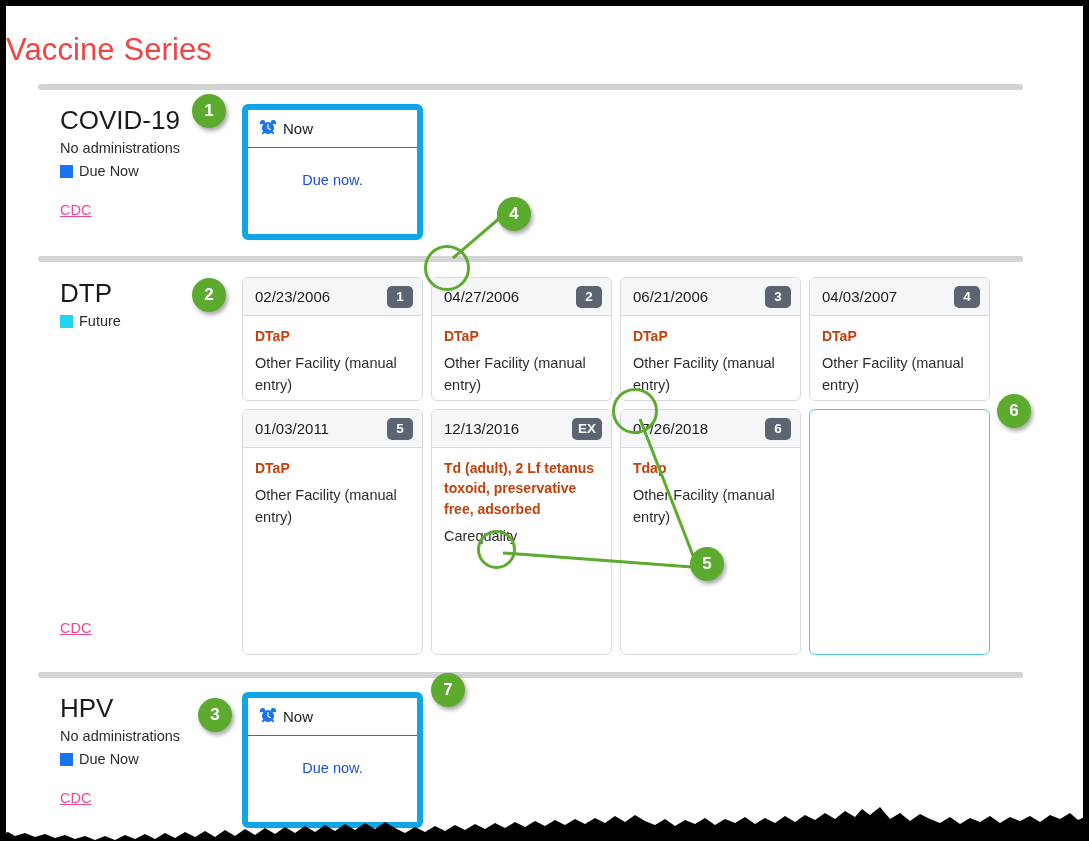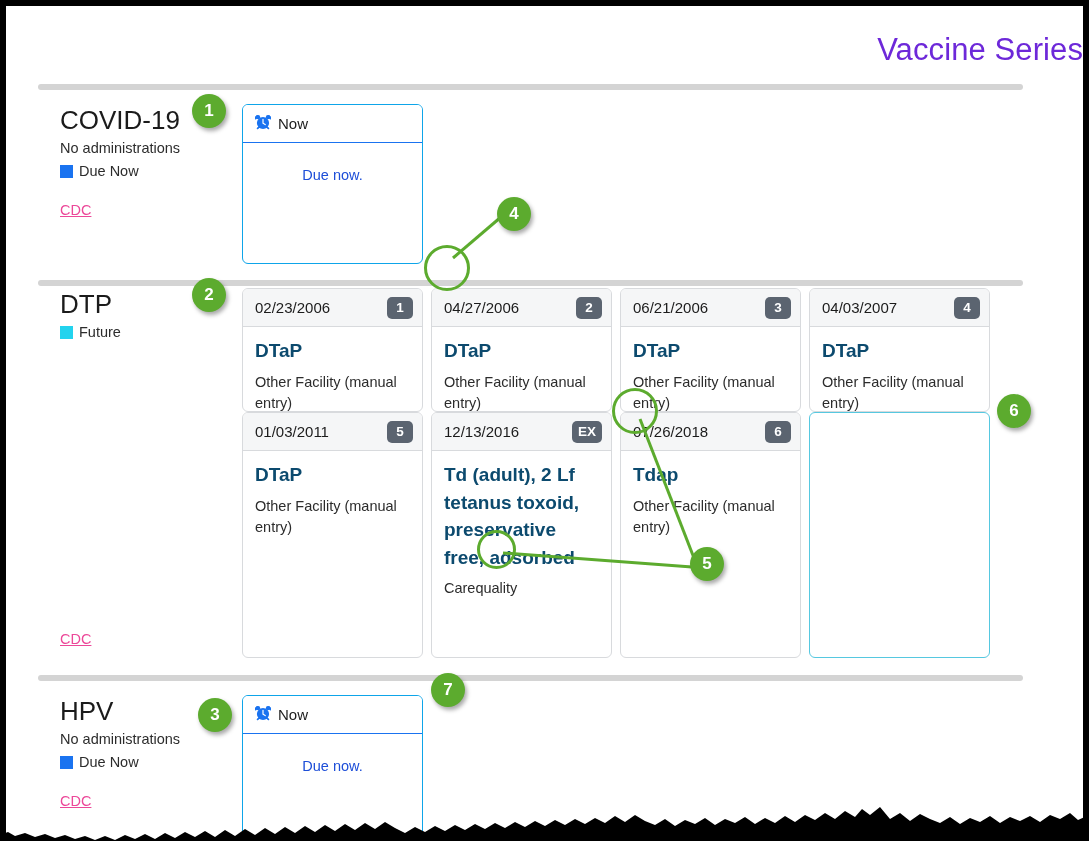--- a/index.html
+++ b/index.html
@@ -18,24 +18,24 @@
     height: 841px;
     background: #ffffff;
     border-left: 6px solid #000000;
     border-right: 6px solid #000000;
     border-top: 6px solid #000000;
     overflow: hidden;
   }
 
   
   .page-title {
-    text-align: right;
+    text-align: left;
     font-size: 31px;
     font-weight: 400;
-    color: #6d28d9;
+    color: #ef4444;
     letter-spacing: 0.1px;
     padding-top: 26px;
     padding-bottom: 4px;
   }
 
   
   .divider {
     height: 6px;
     background: #d4d4d4;
     border-radius: 3px;
@@ -153,23 +153,23 @@
     padding: 0 6px;
   }
 
   .card-body {
     padding: 10px 12px 8px 12px;
     flex: 1 1 auto;
     overflow: hidden;
   }
 
   .vax-name {
-    font-size: 19px;
+    font-size: 14px;
     font-weight: 700;
-    color: #0c4a6e;
+    color: #c2410c;
     line-height: 1.45;
     margin-bottom: 7px;
   }
 
   .vax-facility {
     font-size: 14.5px;
     color: #2c2c2c;
     line-height: 1.5;
   }
 
@@ -197,22 +197,22 @@
 
   .source-line {
     font-size: 14.5px;
     color: #2c2c2c;
     line-height: 1.5;
     margin-top: 5px;
   }
 
   
   .card.due-now {
-    border: 1px solid #0ea5e9;
-    height: 160px;
+    border: 6px solid #0ea5e9;
+    height: 136px;
   }
   .card.due-now .card-head {
     background: #ffffff;
     border-bottom: 1px solid #1a73f0;
   }
 
   .card.future {
     border: 1px solid #56c8e0;
     height: 246px;
   }
@@ -322,31 +322,31 @@
         </div>
         <div class="card-body">
           <div class="due-text">Due now.</div>
         </div>
       </div>
     </div>
   </div>
 
   <div class="divider" style="margin-top:16px;"></div>
 
-  <div class="series-row" style="padding-top:2px;">
+  <div class="series-row" style="padding-top:15px;">
     <div class="series-info">
       <div class="series-name">DTP</div>
       <div class="legend" style="margin-top:2px;">
         <span class="swatch future"></span>
         <span>Future</span>
       </div>
       <a class="cdc-link" style="margin-top:287px;">CDC</a>
     </div>
 
-    <div class="card-grid" style="">
+    <div class="card-grid" style="row-gap:8px;">
 
       <div class="card admin">
         <div class="card-head">
           <span class="card-date">02/23/2006</span>
           <span class="dose-badge">1</span>
         </div>
         <div class="card-body">
           <div class="vax-name">DTaP</div>
           <div class="vax-facility">Other Facility (manual entry)</div>
         </div>

